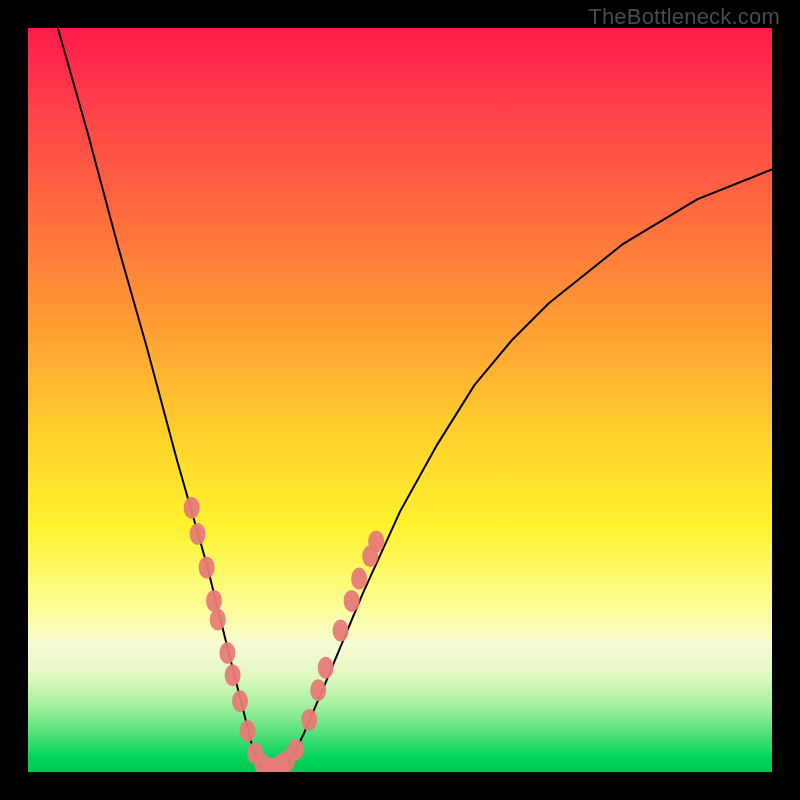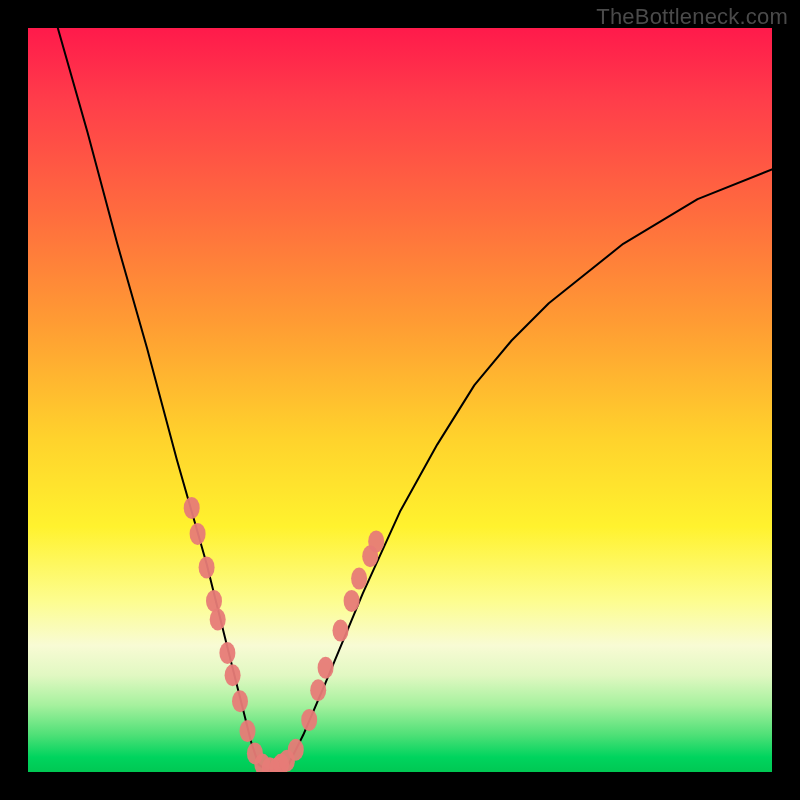--- a/index.html
+++ b/index.html
@@ -36,21 +36,21 @@
       #f8fbd4 83%,
       #e1f8c2 87%,
       #a6f19e 91%,
       #4fe077 95%,
       #00d45e 98%,
       #00c853 100%);
   }
   .watermark {
     position: absolute;
     top: 4px;
-    right: 12px;
+    right: 20px;
     color: #4a4a4a;
     font-size: 22px;
     font-weight: 500;
     letter-spacing: 0.2px;
     z-index: 30;
     font-family: Arial, sans-serif;
   }
   svg.curve {
     position: absolute;
     left: 0;

